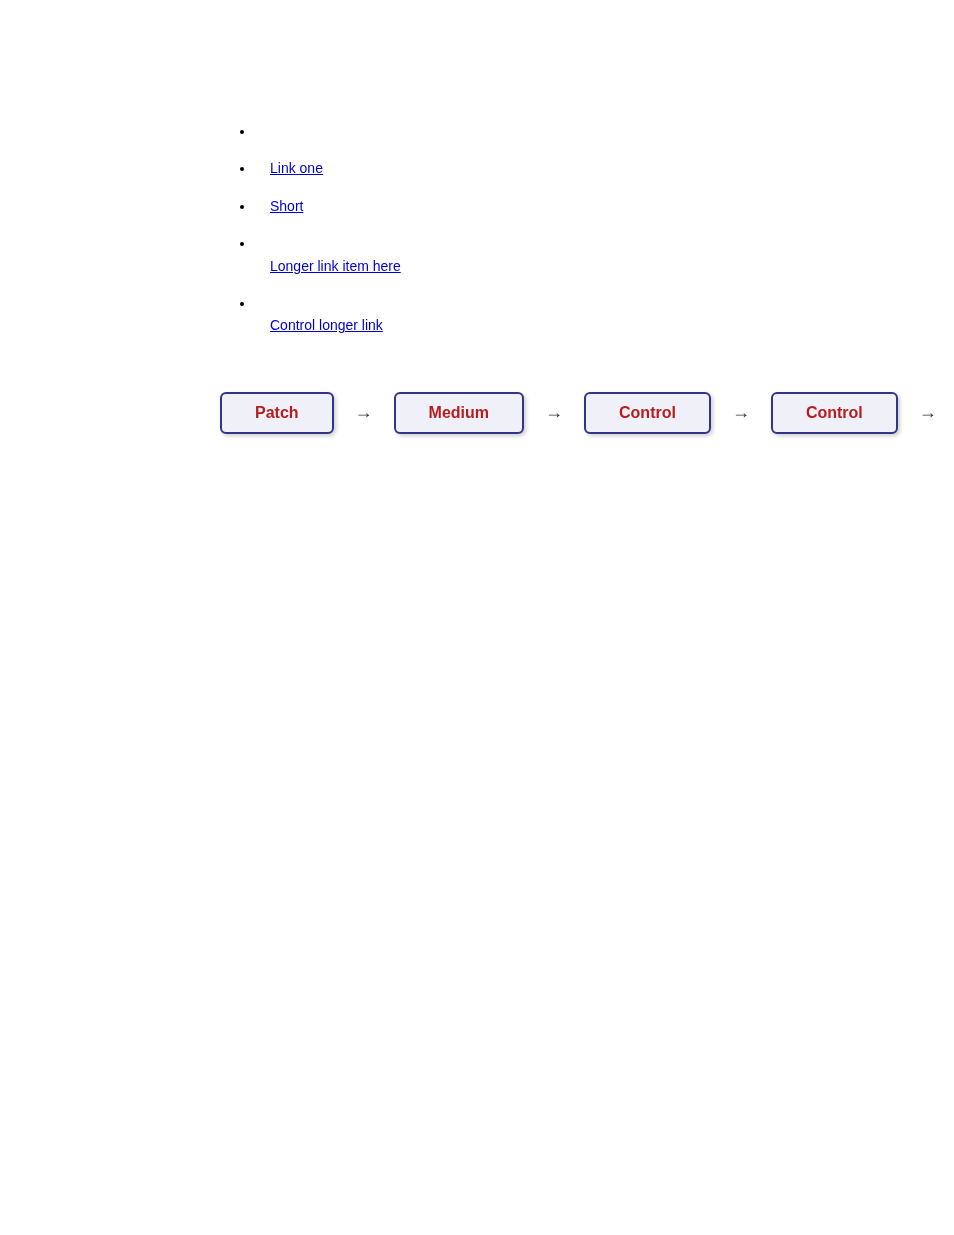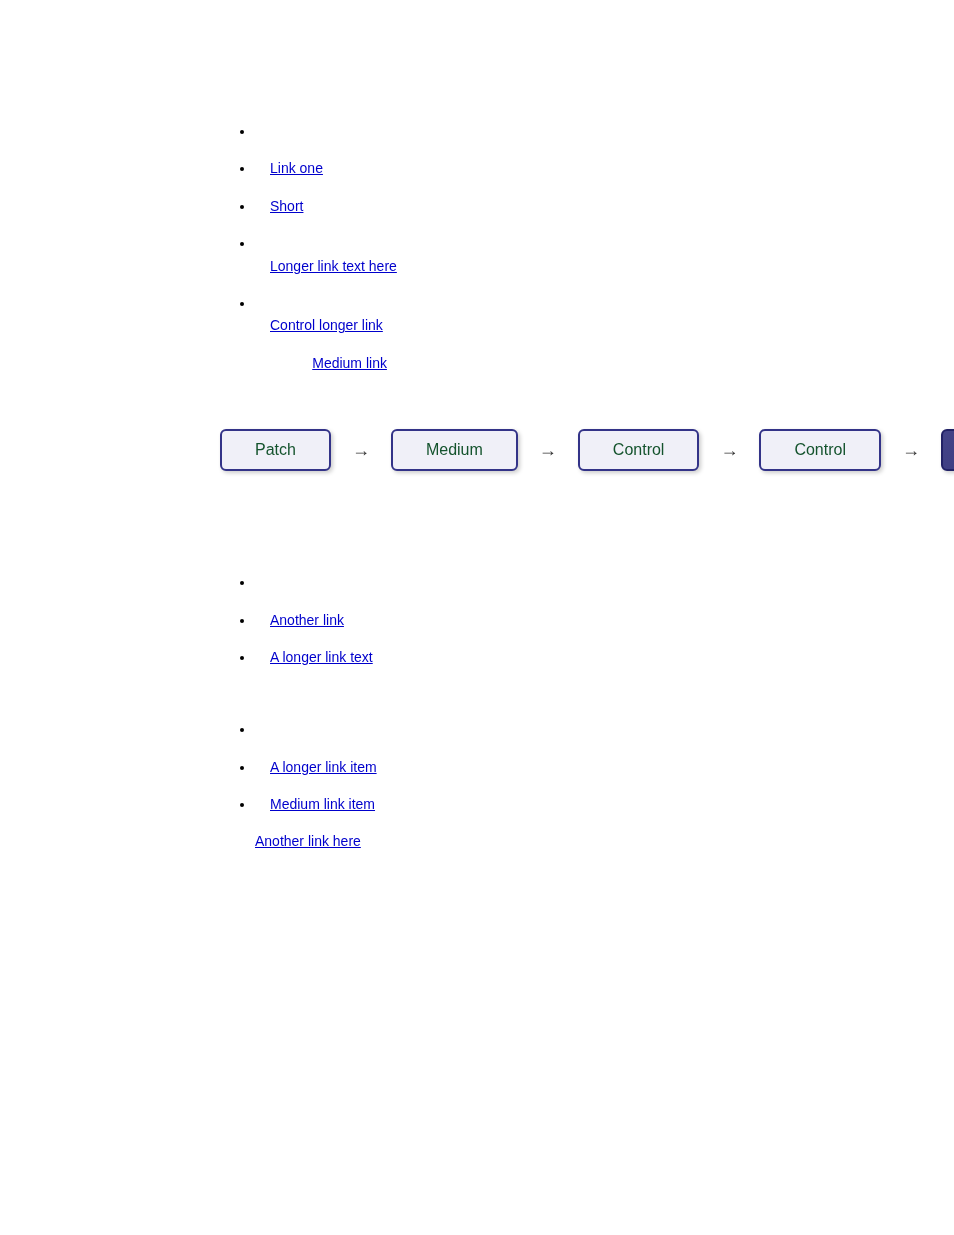--- a/index.html
+++ b/index.html
@@ -47,23 +47,23 @@
       align-items: center;
       margin: 40px 0 50px 0;
       gap: 0;
     }
 
     .workflow-box {
       border: 2px solid #333388;
       border-radius: 6px;
       padding: 10px 18px;
       font-size: 16px;
-      font-weight: normal;
+      font-weight: bold;
       background: #f0f0f8;
-      color: #14532d;
+      color: #b91c1c;
       box-shadow: 2px 2px 4px rgba(0,0,0,0.2);
     }
 
     .workflow-box.active {
       background: linear-gradient(135deg, #444488, #333377);
       color: #fff;
       font-weight: bold;
       border-color: #222266;
       padding-left: 44px;
     }
@@ -94,29 +94,25 @@
         <span>&nbsp;</span>
       </li>
       <li>
         <a class="link" href="#">Link one</a>
       </li>
       <li>
         <a class="link" href="#">Short</a>
       </li>
       <li>
         <span>&nbsp;</span><br>
-        <a class="link" href="#">Longer link text here</a>
+        <a class="link" href="#">Longer link item here</a>
       </li>
       <li>
         <span>&nbsp;</span><br>
         <a class="link" href="#">Control longer link</a>
-      </li>
-      <li style="list-style: none; margin-left: 0; padding-left: 0;">
-        <span>&nbsp;&nbsp;&nbsp;&nbsp;&nbsp;&nbsp;</span>
-        <a class="link" href="#">Medium link</a>
       </li>
     </ul>
   </div>
 
   <div class="workflow-container">
     <div class="workflow-box">
       <span>Patch</span>
     </div>
     <span class="workflow-arrow">→</span>
     <div class="workflow-box">
@@ -134,44 +130,19 @@
     <div class="workflow-box active">
       <span>Edit</span>
     </div>
   </div>
 
   <div class="section-bottom">
 
 
     <div class="spacer"></div>
 
-    <ul>
-      <li>
-        <span>&nbsp;</span>
-      </li>
-      <li>
-        <a class="link" href="#">Another link</a>
-      </li>
-      <li>
-        <a class="link" href="#">A longer link text</a>
-      </li>
-    </ul>
 
     <div class="spacer"></div>
 
-    <ul>
-      <li>
-        <span>&nbsp;</span>
-      </li>
-      <li>
-        <a class="link" href="#">A longer link item</a>
-      </li>
-      <li>
-        <a class="link" href="#">Medium link item</a>
-      </li>
-      <li style="list-style: none; margin-left: 0;">
-        <a class="link" href="#">Another link here</a>
-      </li>
-    </ul>
 
   </div>
 
 </div>
 
 </body></html>

